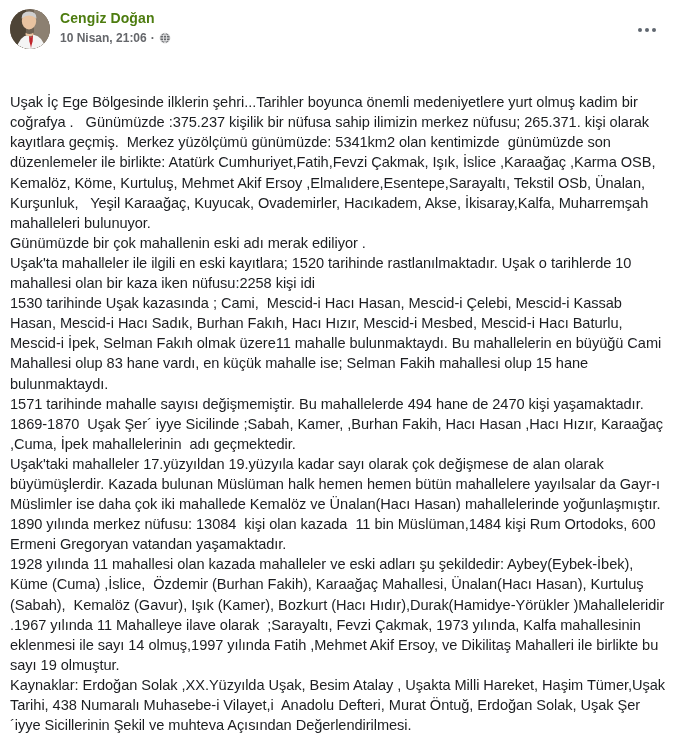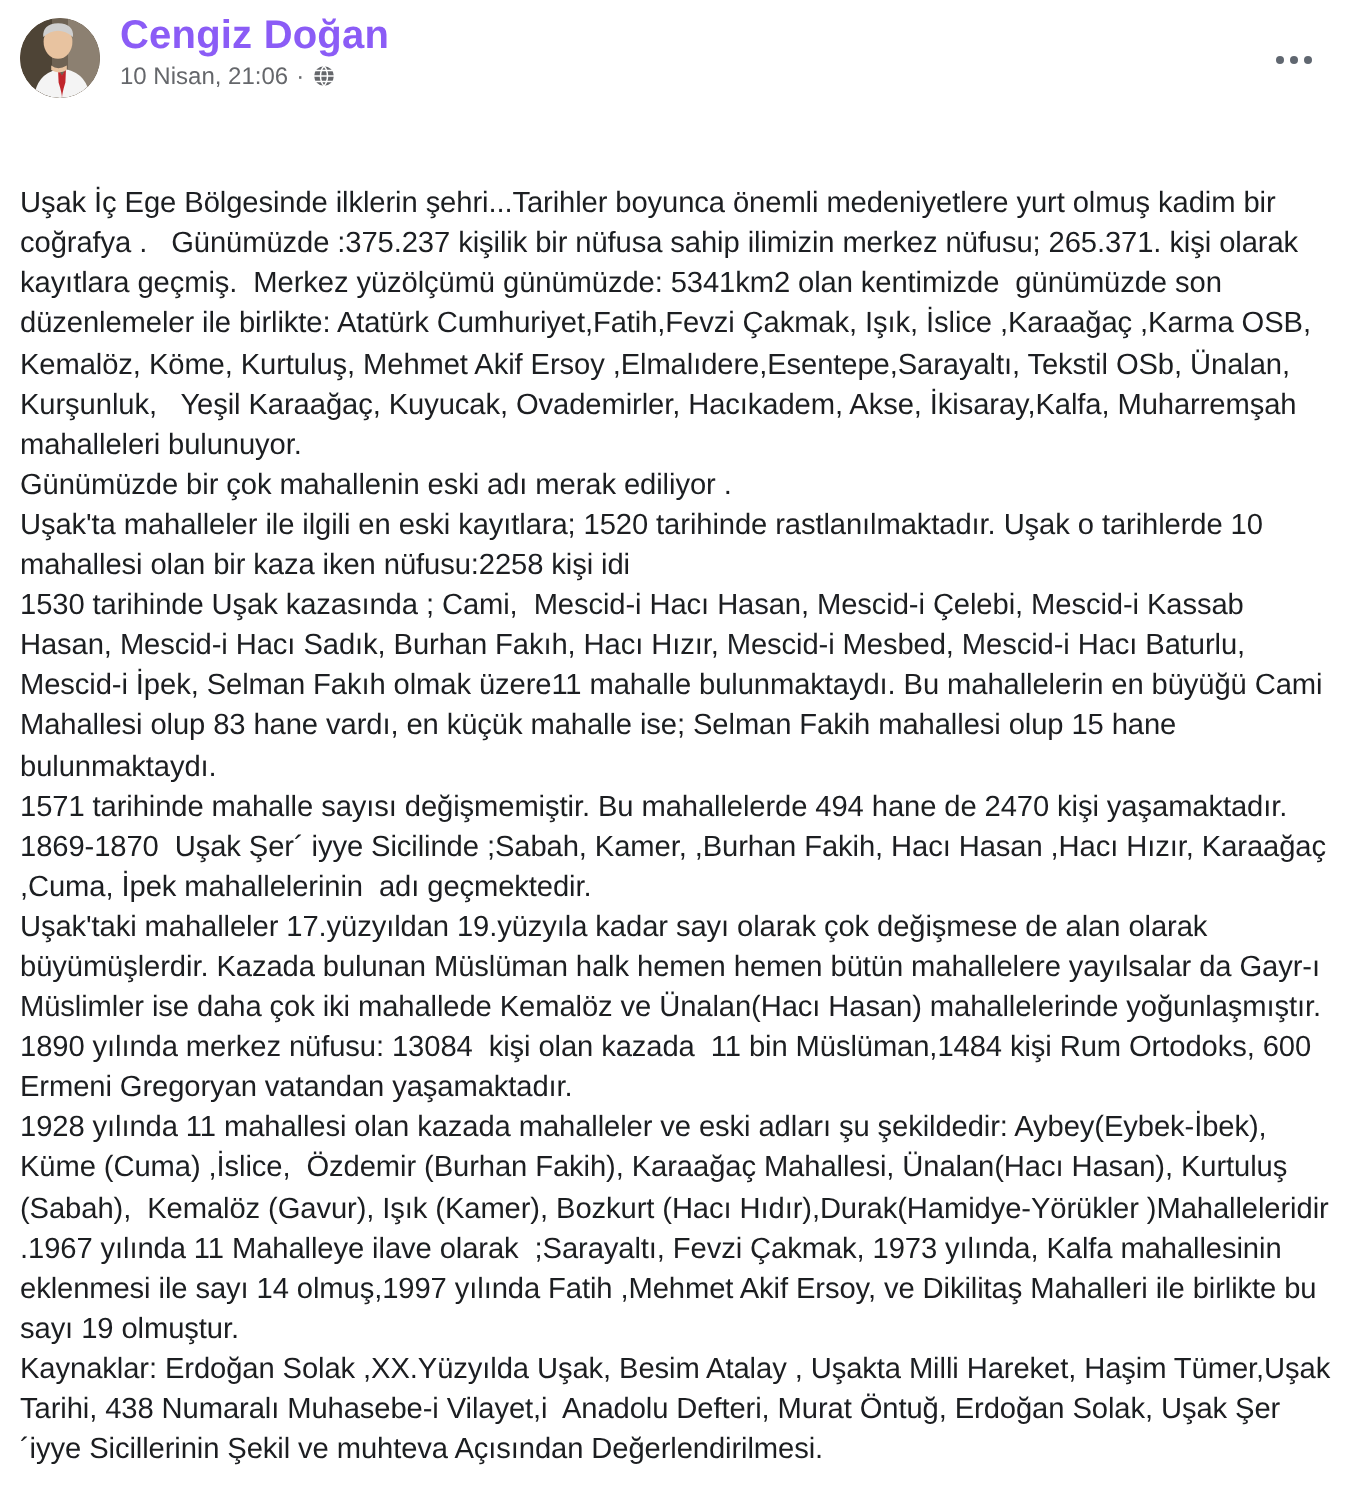--- a/index.html
+++ b/index.html
@@ -49,35 +49,36 @@
 
   .header-text {
     margin-left: 10px;
     display: flex;
     flex-direction: column;
     justify-content: center;
     padding-top: 1px;
   }
 
   .author-name {
-    font-size: 20px;
+    font-size: 14px;
     font-weight: bold;
     line-height: 19px;
-    color: #8b5cf6;
+    color: #4d7c0f;
     letter-spacing: .1px;
     cursor: pointer;
   }
 
   .meta-row {
     display: flex;
     align-items: center;
     font-size: 12px;
     line-height: 16px;
     color: #65676b;
     margin-top: 2px;
+    font-weight: bold;
   }
   .timestamp { cursor: pointer; }
   .meta-sep { margin: 0 4px; color: #65676b; }
   .globe-icon {
     display: inline-flex;
     align-items: center;
     width: 12px;
     height: 12px;
   }
   .globe-icon svg { width: 12px; height: 12px; display:block; }

